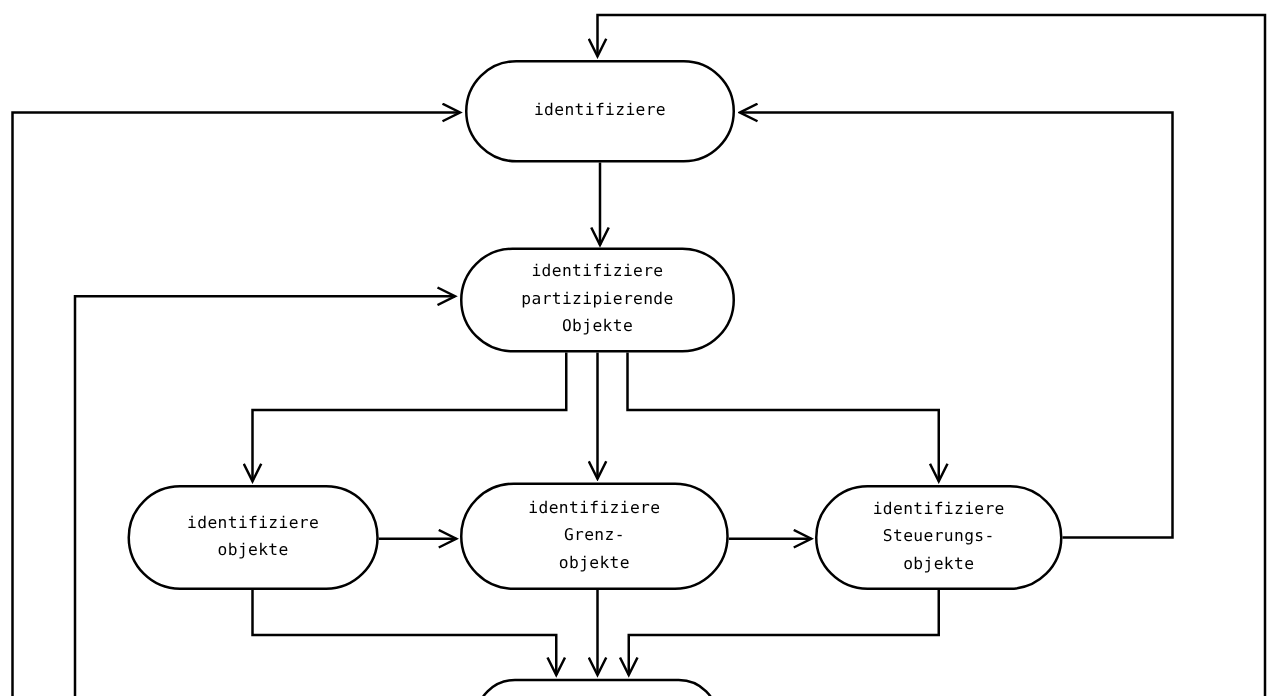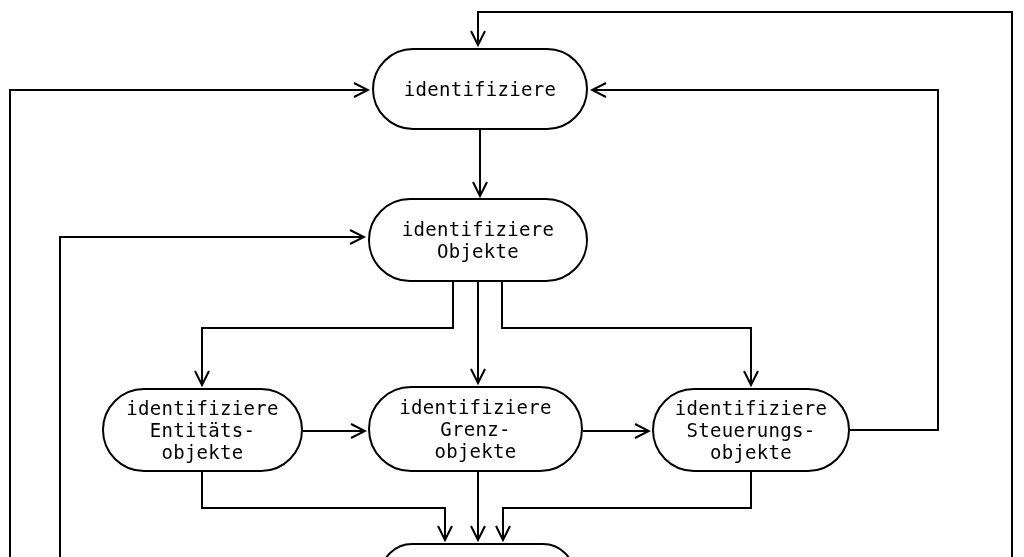--- a/index.html
+++ b/index.html
@@ -25,21 +25,21 @@
   .node {
     position: absolute;
     box-sizing: border-box;
     background: #ffffff;
     border: 2px solid #000;
     display: flex;
     flex-direction: column;
     align-items: center;
     justify-content: center;
     text-align: center;
-    font-size: 19px;
+    font-size: 13px;
     line-height: 22px;
     letter-spacing: 0.3px;
     white-space: nowrap;
   }
   .node-anwendungsfaelle { left: 372px; top:  48px; width: 216px; height: 82px; border-radius: 41px; }
   .node-partizipierende  { left: 368px; top: 198px; width: 220px; height: 84px; border-radius: 42px; }
   .node-entitaets        { left: 102px; top: 388px; width: 201px; height: 84px; border-radius: 42px; }
   .node-grenz            { left: 368px; top: 386px; width: 215px; height: 86px; border-radius: 43px; }
   .node-steuerungs       { left: 652px; top: 388px; width: 198px; height: 84px; border-radius: 42px; }
   .node-bottom-partial   { left: 380px; top: 543px; width: 195px; height: 70px; border-radius: 32px; }
@@ -82,26 +82,26 @@
 
     <path d="M751,472 L751,508 L503,508 L503,540" marker-end="url(#arrow)"></path>
   </svg>
 
   <div class="node node-anwendungsfaelle">
     <div>identifiziere</div>
   </div>
 
   <div class="node node-partizipierende">
     <div>identifiziere</div>
+    <div>partizipierende</div>
     <div>Objekte</div>
   </div>
 
   <div class="node node-entitaets">
     <div>identifiziere</div>
-    <div>Entitäts-</div>
     <div>objekte</div>
   </div>
 
   <div class="node node-grenz">
     <div>identifiziere</div>
     <div>Grenz-</div>
     <div>objekte</div>
   </div>
 
   <div class="node node-steuerungs">

